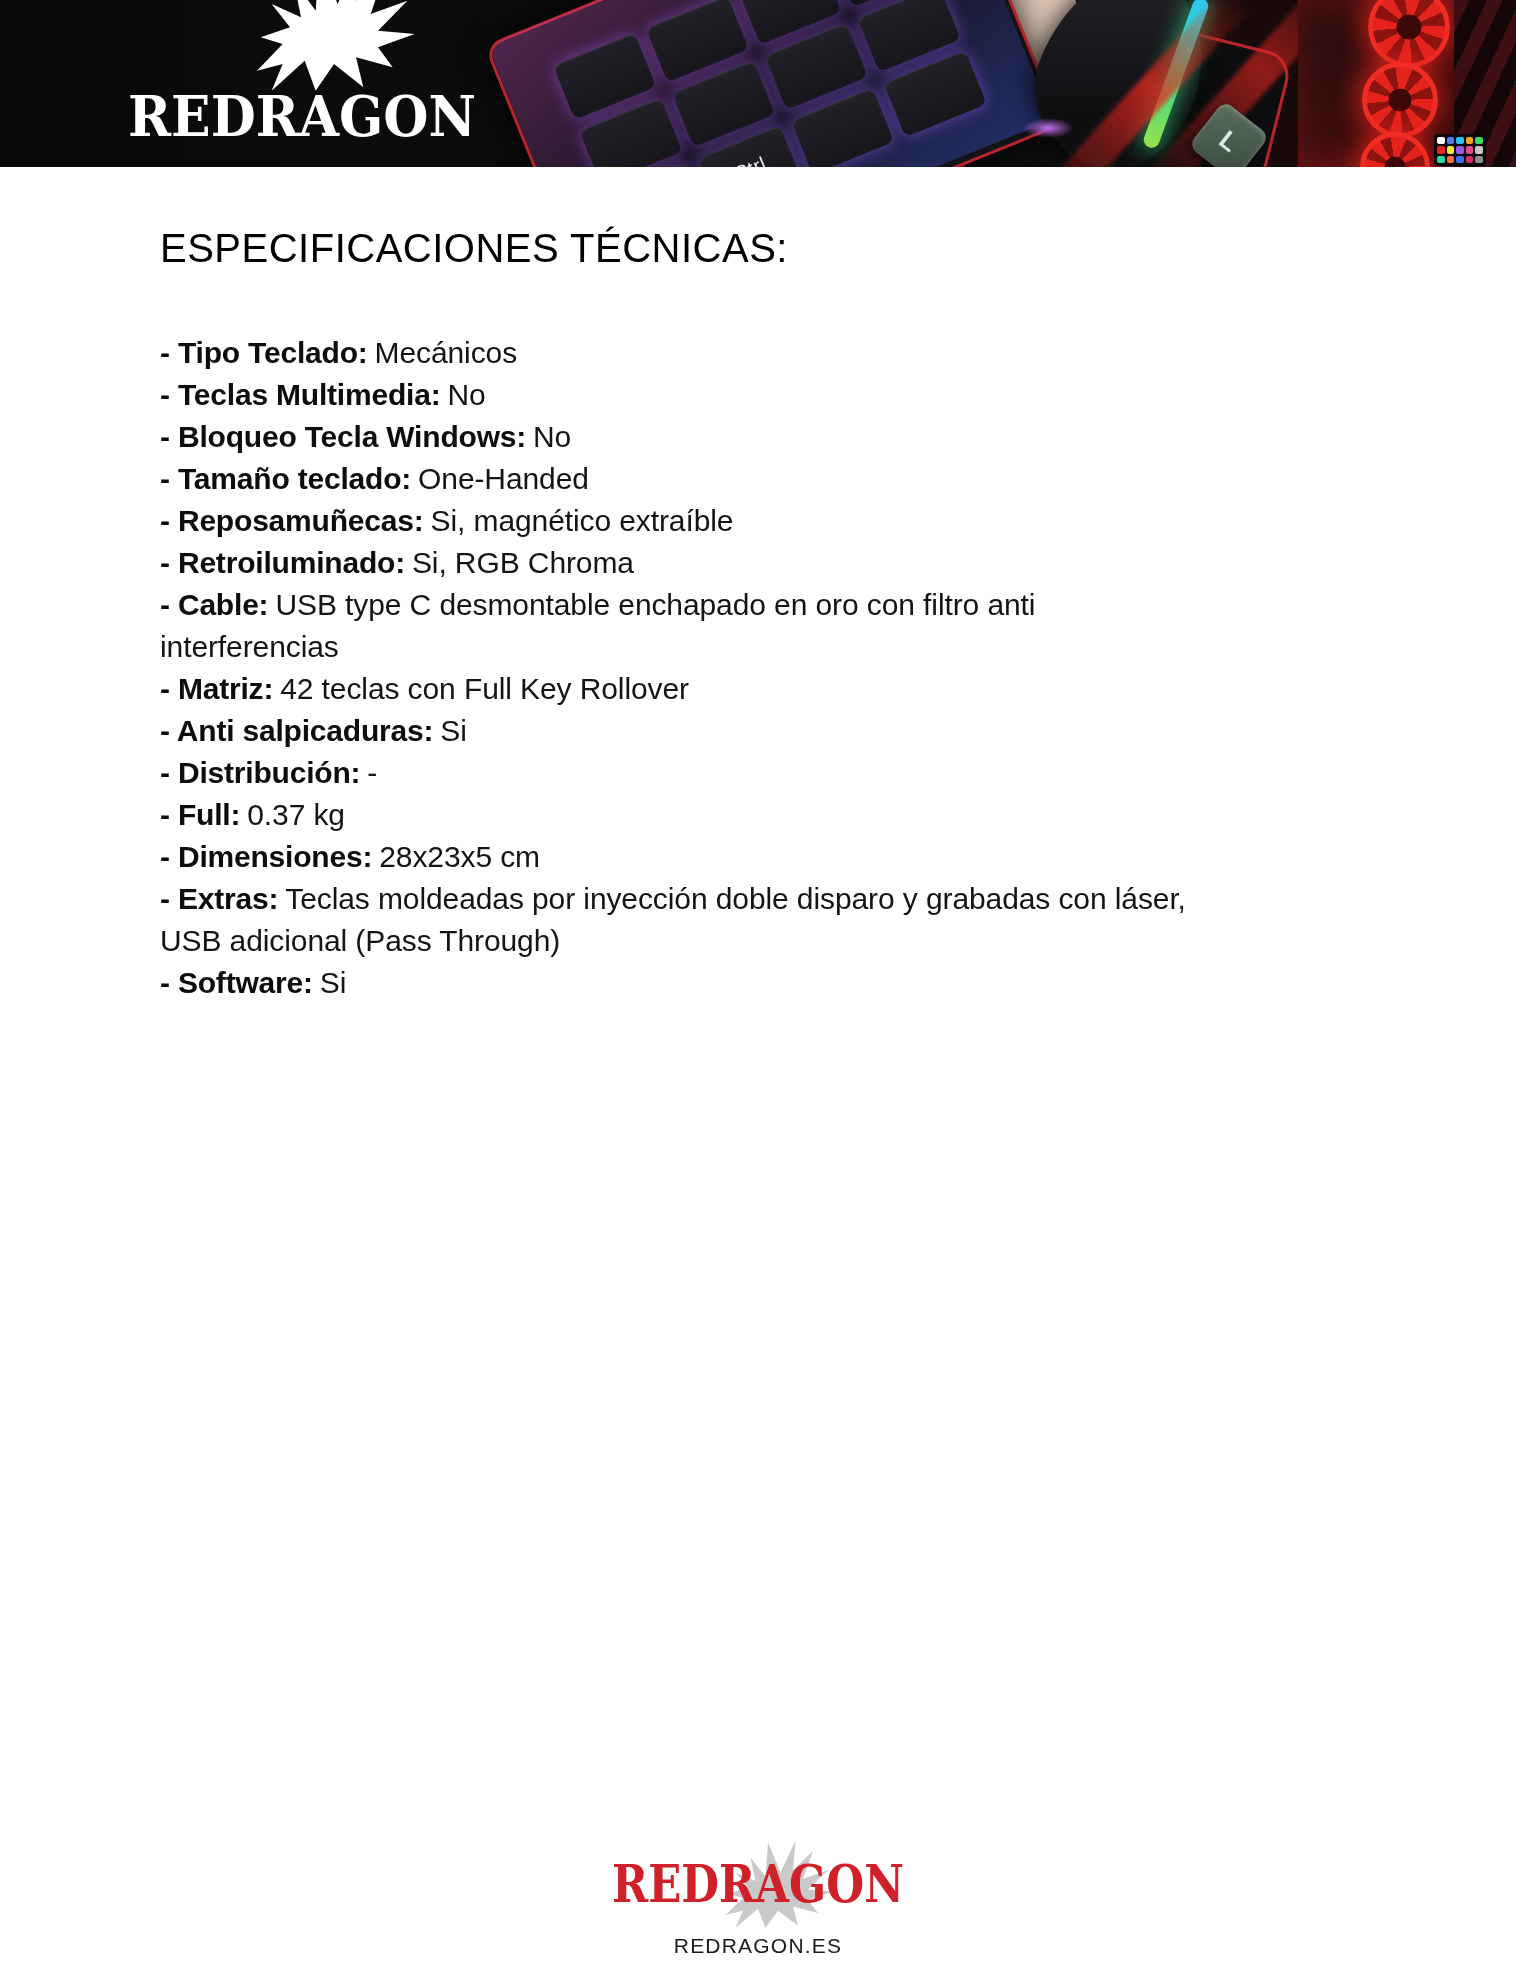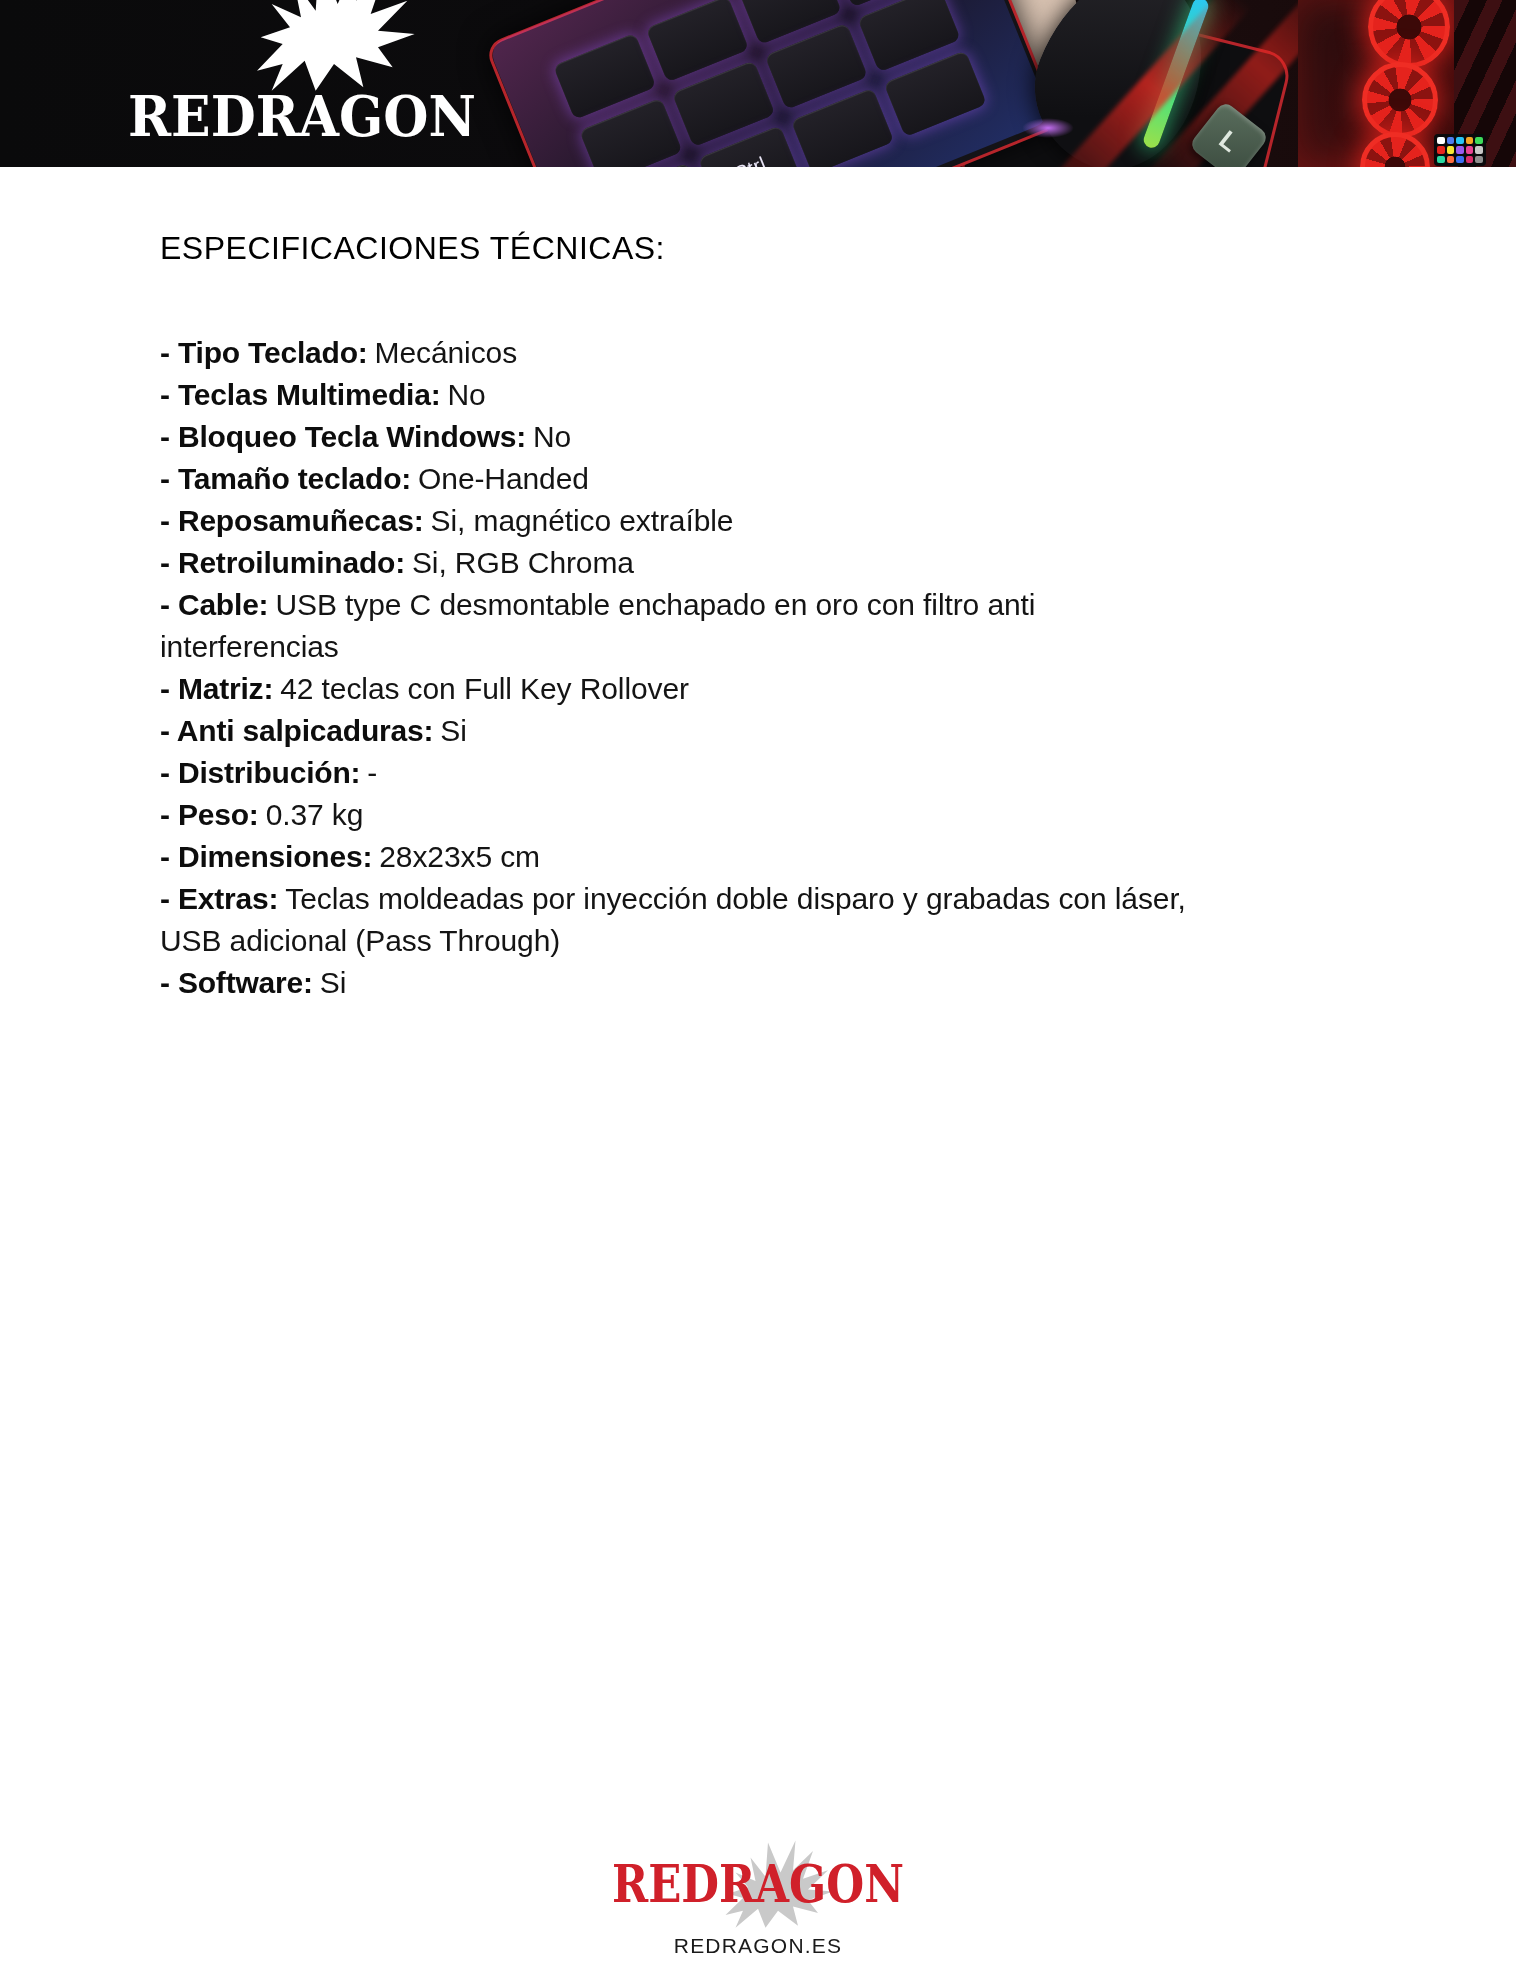--- a/index.html
+++ b/index.html
@@ -117,21 +117,21 @@
   .palette .cell { position:static; border-radius:2px; }
 
   
   .brand { left:124px; top:0; width:356px; height:167px; }
   .brand-dragon { left:78px; top:-56px; width:220px; height:150px; }
   .brand-wordmark { left:0; top:84px; width:356px; height:66px; }
 
   
   .main { position:absolute; left:160px; top:167px; width:1190px; }
   .page-title {
-    margin-top:61px; font-size:32px; line-height:40px; color:#000;
+    margin-top:61px; font-size:40px; line-height:40px; color:#000;
     letter-spacing:0.5px; font-weight:normal;
   }
   .spec-list { margin-top:64px; font-size:30px; line-height:42px; color:#141414; }
   .spec-label { font-weight:bold; color:#0d0d0d; margin-right:7px; letter-spacing:-0.2px; }
   .spec-value { white-space:pre-line; letter-spacing:-0.1px; }
 
   
   .footer { position:absolute; left:0; top:1838px; width:1516px; text-align:center; }
   .footer-logo { position:relative; display:inline-block; width:300px; height:88px; }
   .footer-dragon { position:absolute; left:80px; top:-4px; width:150px; height:96px; }
@@ -248,21 +248,21 @@
 
   <div class="spec-row">
     <span class="spec-label">- Anti salpicaduras:</span><span class="spec-value">Si</span>
   </div>
 
   <div class="spec-row">
     <span class="spec-label">- Distribución:</span><span class="spec-value">-</span>
   </div>
 
   <div class="spec-row">
-    <span class="spec-label">- Peso:</span><span class="spec-value">0.37 kg</span>
+    <span class="spec-label">- Full:</span><span class="spec-value">0.37 kg</span>
   </div>
 
   <div class="spec-row">
     <span class="spec-label">- Dimensiones:</span><span class="spec-value">28x23x5 cm</span>
   </div>
 
   <div class="spec-row">
     <span class="spec-label">- Extras:</span><span class="spec-value">Teclas moldeadas por inyección doble disparo y grabadas con láser,
 USB adicional (Pass Through)</span>
   </div>

